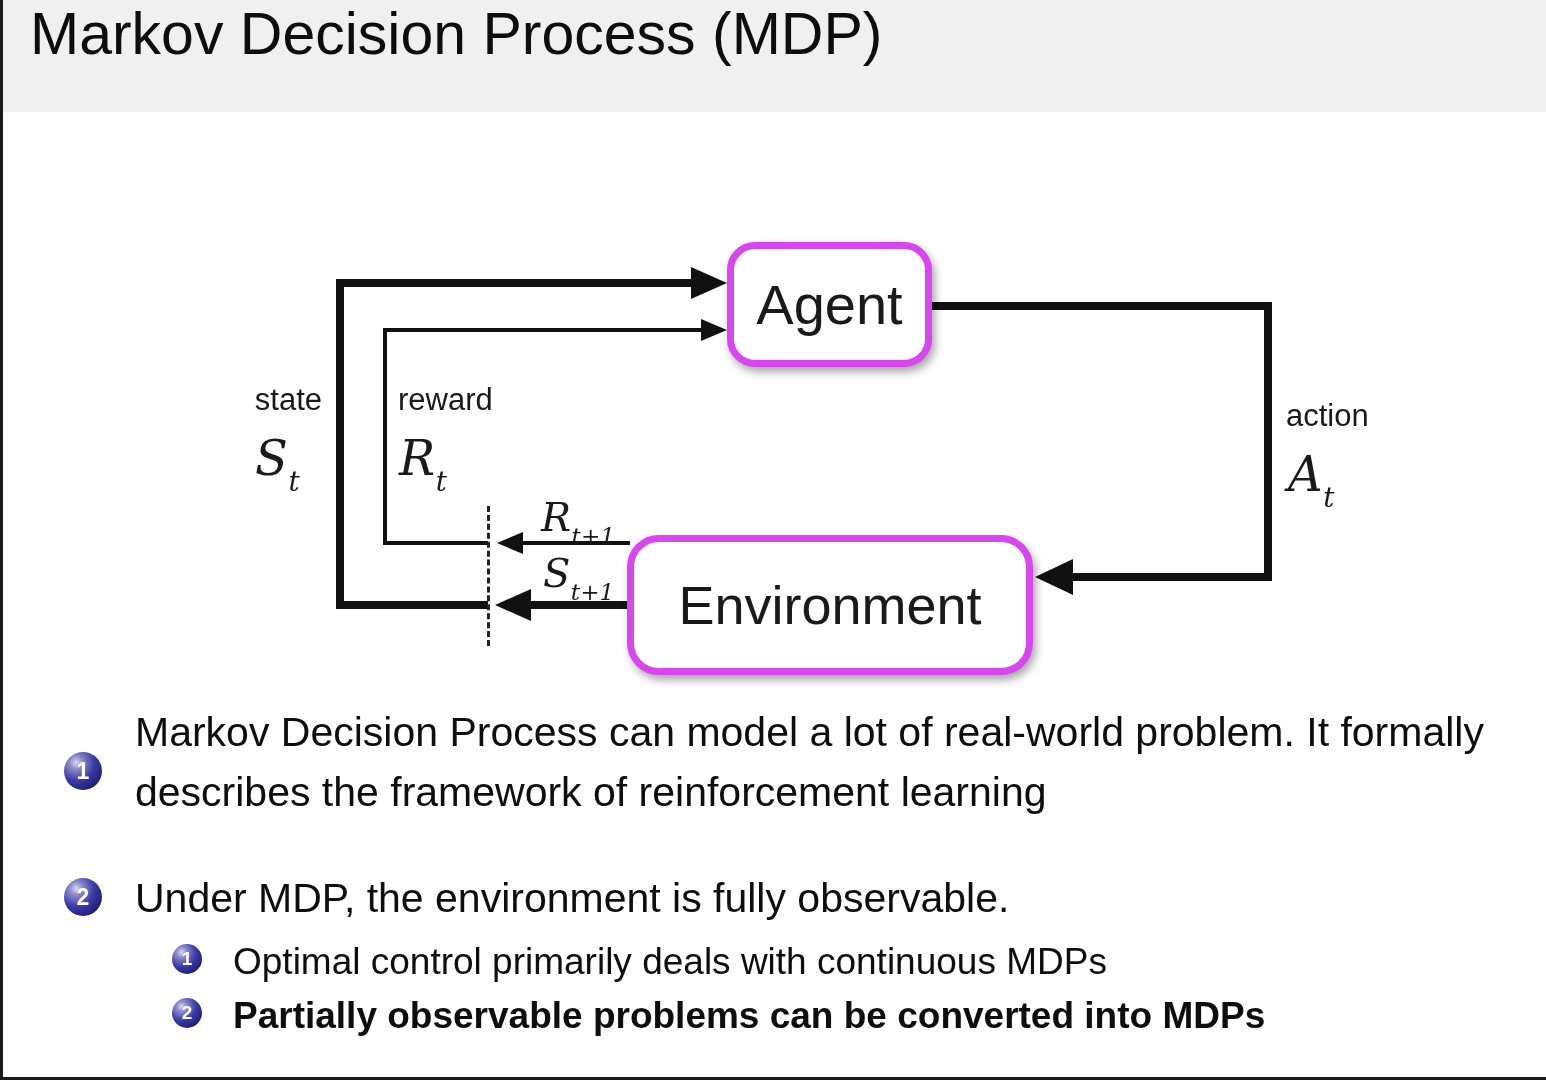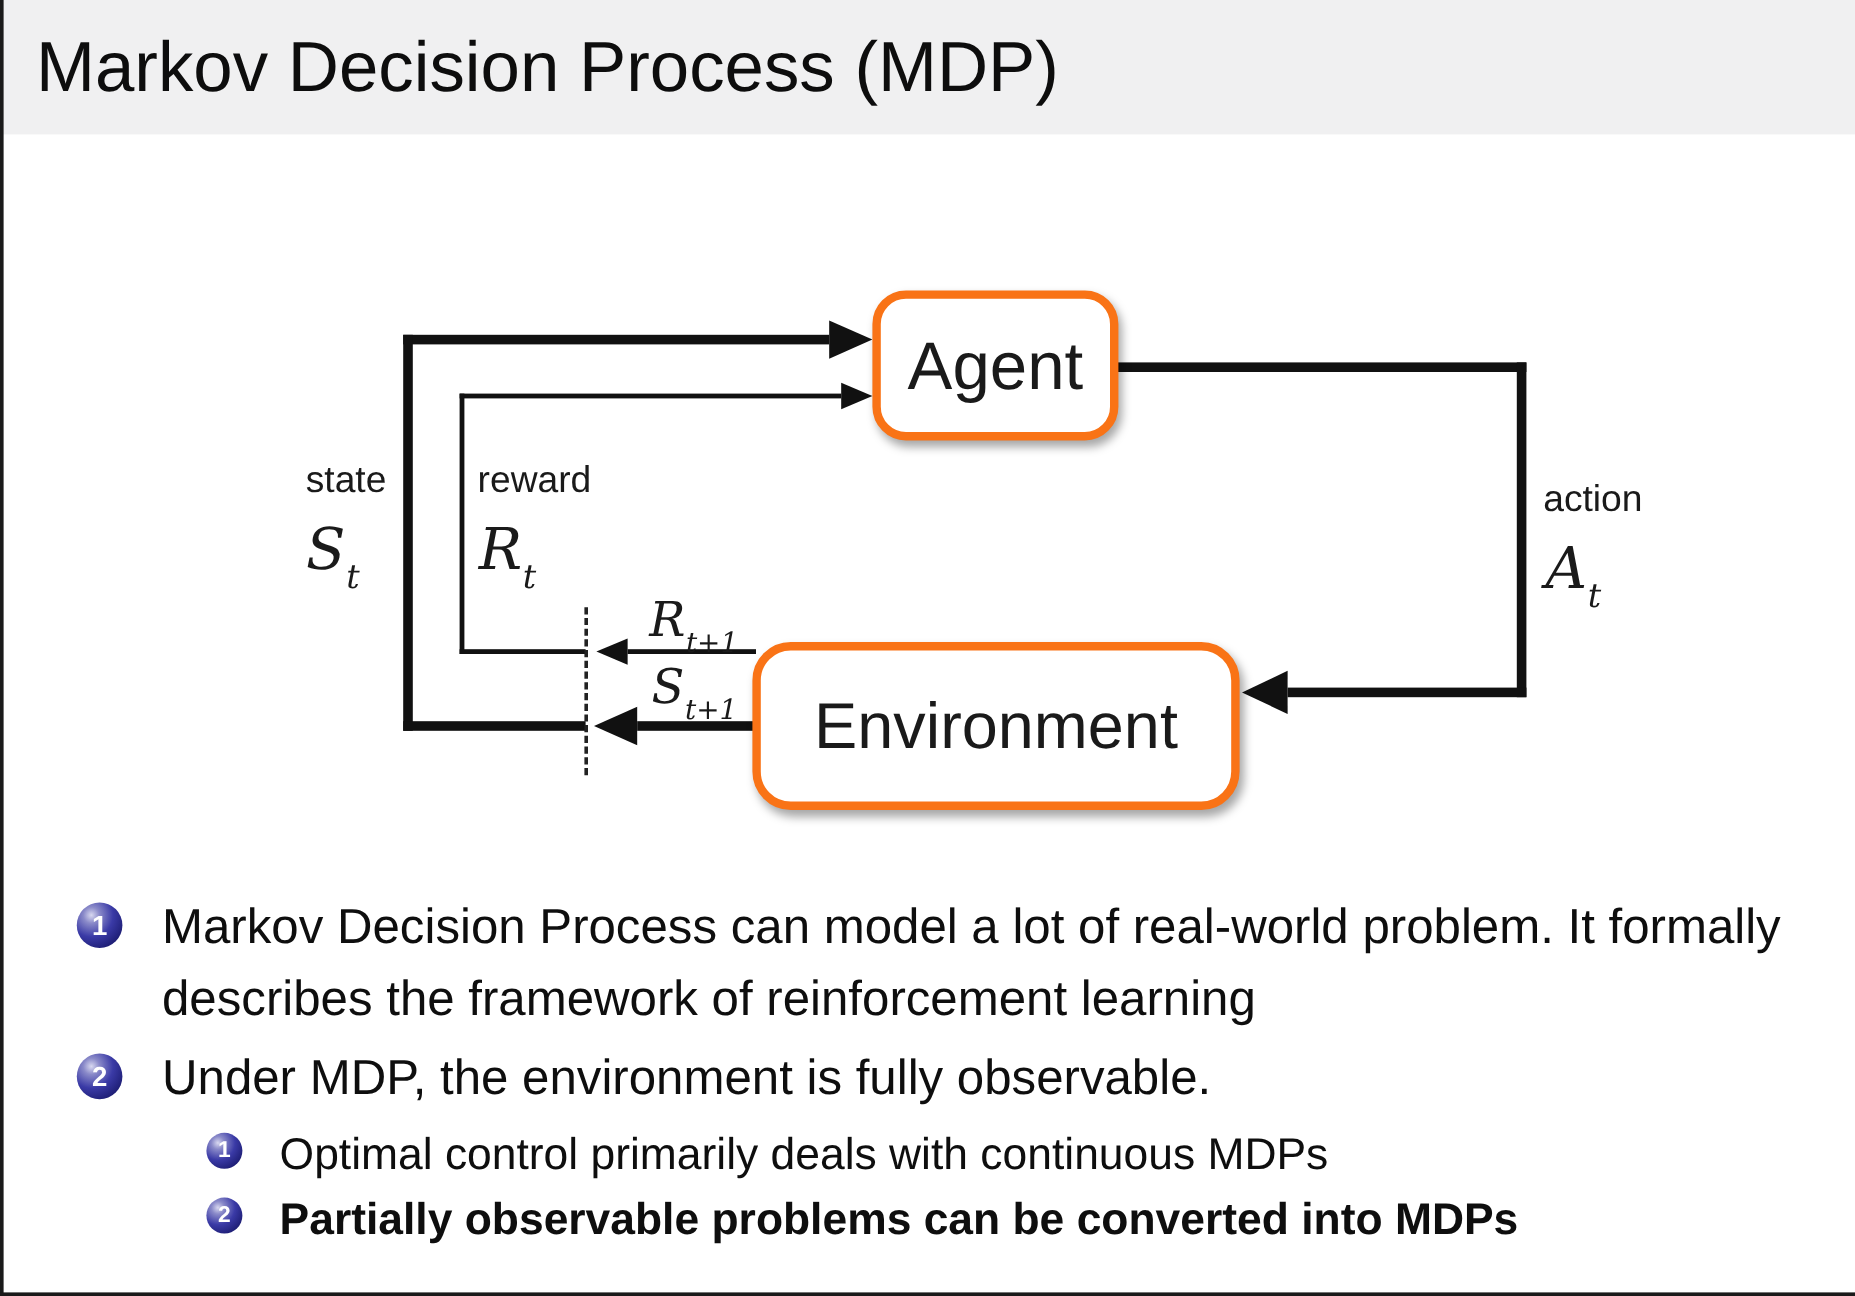--- a/index.html
+++ b/index.html
@@ -12,21 +12,21 @@
     color:#111;
   }
   
   .edge-left{position:absolute;left:0;top:0;width:3px;height:1080px;background:#1a1a1a;z-index:50;}
   .edge-bottom{position:absolute;left:0;bottom:0;width:1546px;height:3px;background:#1a1a1a;z-index:50;}
 
   
   .titlebar{
     position:absolute;left:0;top:0;width:1546px;height:112px;
     background:#f0f0f1;
-    display:flex;align-items:center;
+    display:flex;align-items:flex-start;
   }
   .title{
     margin-left:30px;
     font-size:59px;
     letter-spacing:0px;
     color:#0d0d0d;
   }
 
   
   .hline,.vline{position:absolute;background:#111;}
@@ -37,21 +37,21 @@
   .arr-right-sm{border-top:11px solid transparent;border-bottom:11px solid transparent;border-left:26px solid #111;}
   .arr-left-big{border-top:16px solid transparent;border-bottom:16px solid transparent;border-right:36px solid #111;}
   .arr-left-sm{border-top:11px solid transparent;border-bottom:11px solid transparent;border-right:26px solid #111;}
   .arr-left-xl{border-top:18px solid transparent;border-bottom:18px solid transparent;border-right:38px solid #111;}
   .dashline{position:absolute;width:0;border-left:3px dashed #222;}
 
   .node{
     position:absolute;
     box-sizing:border-box;
     background:#fff;
-    border:7px solid #f97316;
+    border:7px solid #d946ef;
     border-radius:28px;
     display:flex;align-items:center;justify-content:center;
     box-shadow:3px 5px 8px rgba(0,0,0,0.35);
     z-index:10;
   }
   .node-label{font-size:56px;color:#1a1a1a;}
 
   .diag-text{position:absolute;font-size:31px;color:#1a1a1a;}
   .math{
     position:absolute;
@@ -132,21 +132,21 @@
 
     <div class="diag-text" style="left:1286px;top:398px;">action</div>
     <div class="math" style="left:1288px;top:446px;"><span>A</span><sub>t</sub></div>
   </div>
 
   <div>
 
     <div class="ball ball-lg" style="left:64px;top:752px;">
       <span>1</span>
     </div>
-    <div class="btext btext-main" style="left:135px;top:742px;width:1378px;">Markov Decision Process can model a lot of real-world problem. It formally describes the framework of reinforcement learning</div>
+    <div class="btext btext-main" style="left:135px;top:702px;width:1378px;">Markov Decision Process can model a lot of real-world problem. It formally describes the framework of reinforcement learning</div>
 
     <div class="ball ball-lg" style="left:64px;top:878px;">
       <span>2</span>
     </div>
     <div class="btext btext-main" style="left:135px;top:868px;width:1378px;">Under MDP, the environment is fully observable.</div>
 
     <div class="ball ball-sm" style="left:172px;top:944px;">
       <span>1</span>
     </div>
     <div class="btext btext-sub" style="left:233px;top:935px;width:1280px;">Optimal control primarily deals with continuous MDPs</div>

